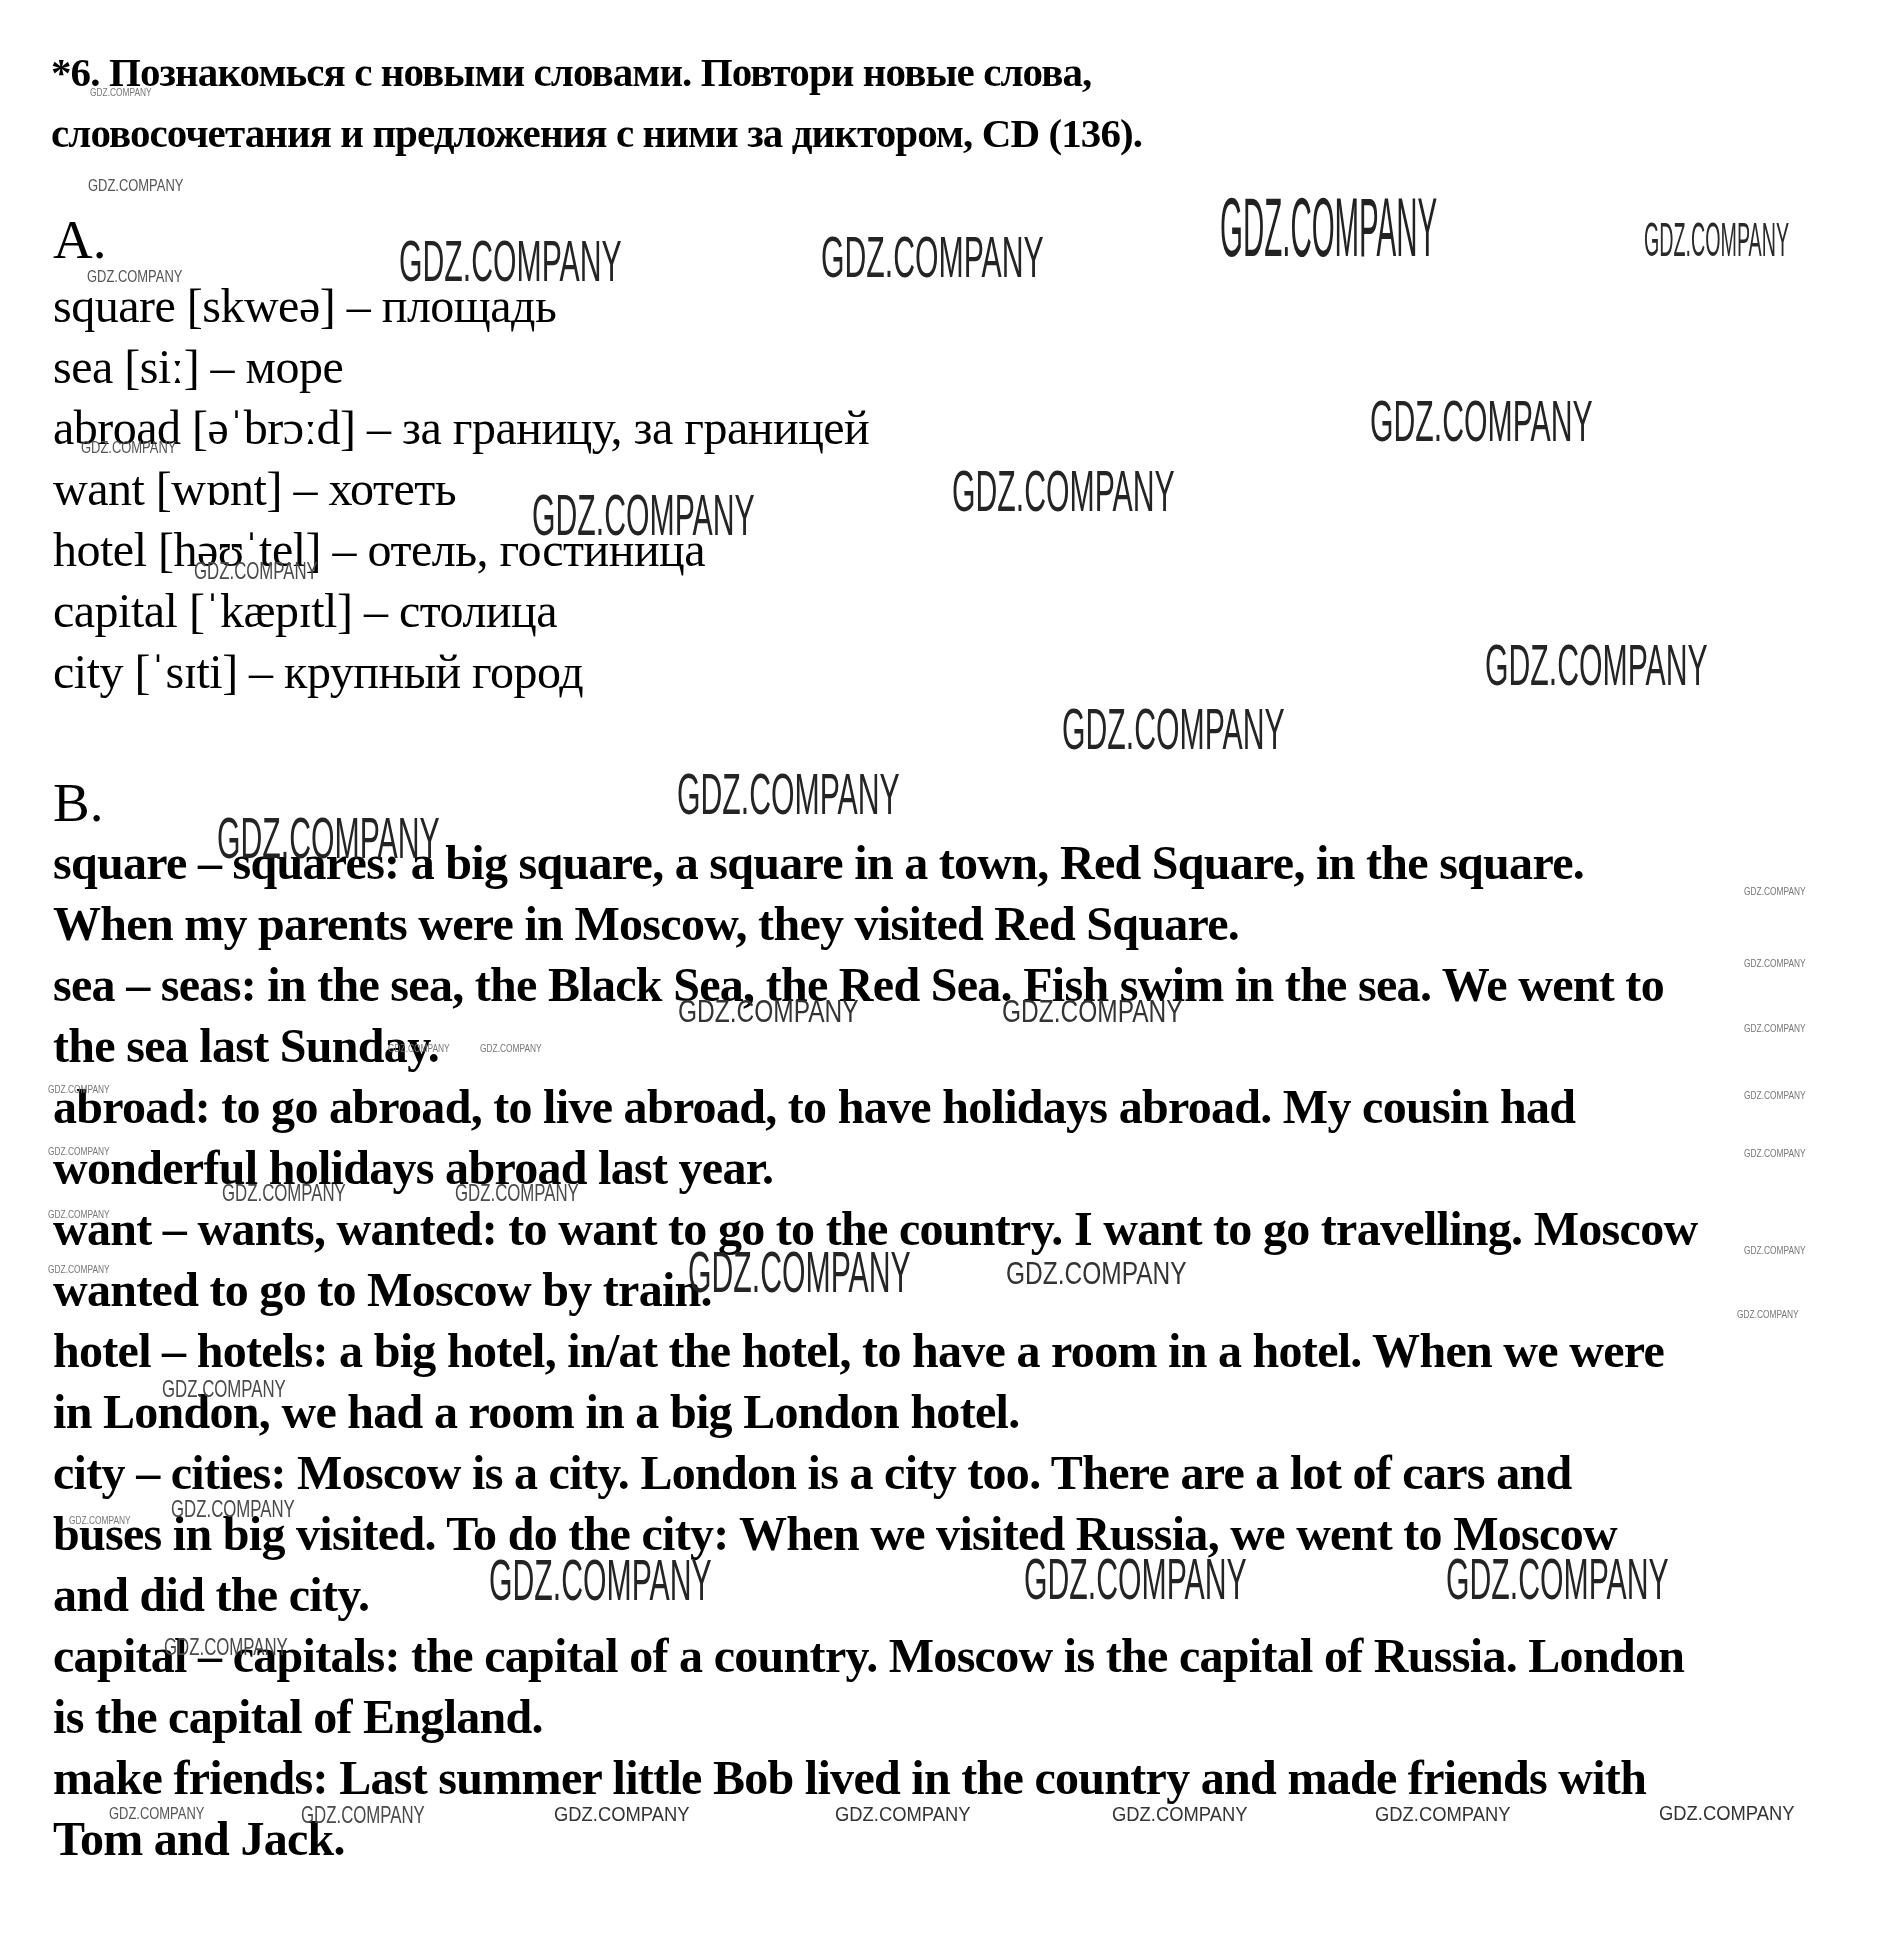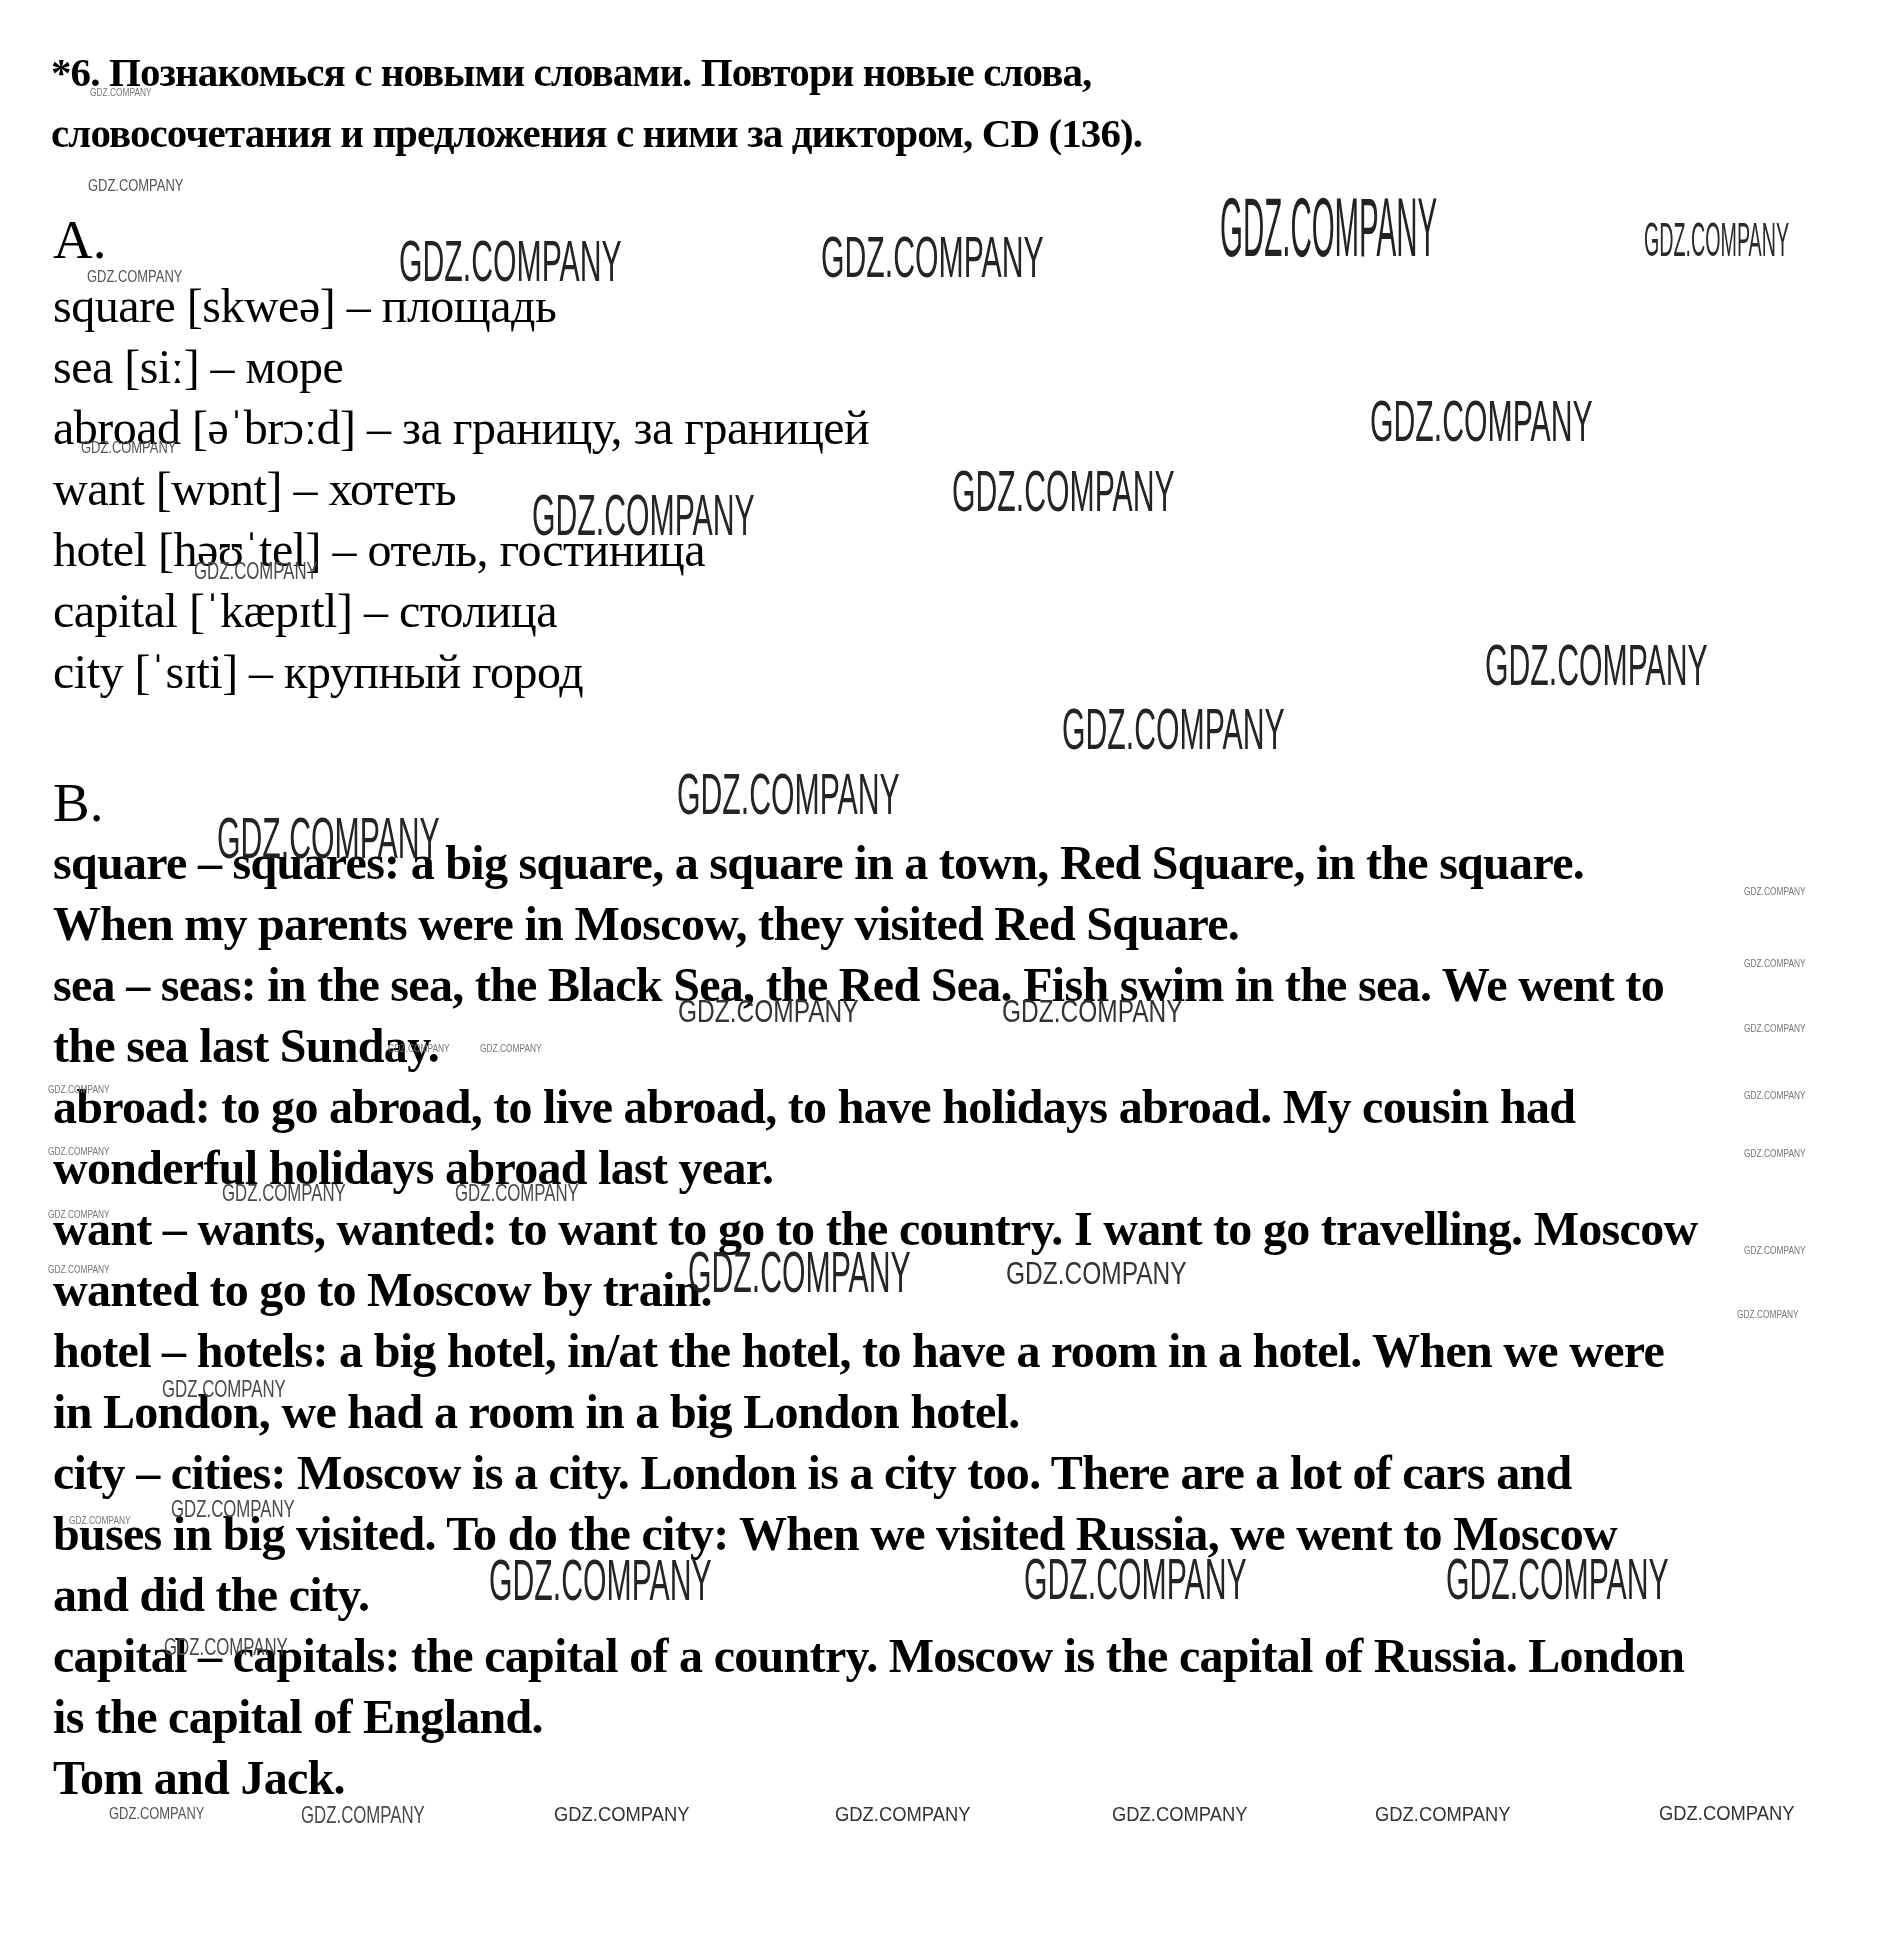--- a/index.html
+++ b/index.html
@@ -84,20 +84,21 @@
     <div class="t-line">wonderful holidays abroad last year.</div>
     <div class="t-line">want – wants, wanted: to want to go to the country. I want to go travelling. Moscow</div>
     <div class="t-line">wanted to go to Moscow by train.</div>
     <div class="t-line">hotel – hotels: a big hotel, in/at the hotel, to have a room in a hotel. When we were</div>
     <div class="t-line">in London, we had a room in a big London hotel.</div>
     <div class="t-line">city – cities: Moscow is a city. London is a city too. There are a lot of cars and</div>
     <div class="t-line">buses in big visited. To do the city: When we visited Russia, we went to Moscow</div>
     <div class="t-line">and did the city.</div>
     <div class="t-line">capital – capitals: the capital of a country. Moscow is the capital of Russia. London</div>
     <div class="t-line">is the capital of England.</div>
+    <div class="t-line">make friends: Last summer little Bob lived in the country and made friends with</div>
     <div class="t-line">Tom and Jack.</div>
   </div>
 
   <div id="wm-layer">
       <span class="wm wm-xs" style="left: 90px; top: 87px;">GDZ.COMPANY</span>
       <span class="wm wm-sm2" style="left: 88px; top: 178px;">GDZ.COMPANY</span>
       <span class="wm wm-xl" style="left: 1220px; top: 186px;">GDZ.COMPANY</span>
       <span class="wm wm-md" style="left: 1644px; top: 216px;">GDZ.COMPANY</span>
       <span class="wm wm-lg" style="left: 821px; top: 229px;">GDZ.COMPANY</span>
       <span class="wm wm-lg" style="left: 399px; top: 233px;">GDZ.COMPANY</span>

